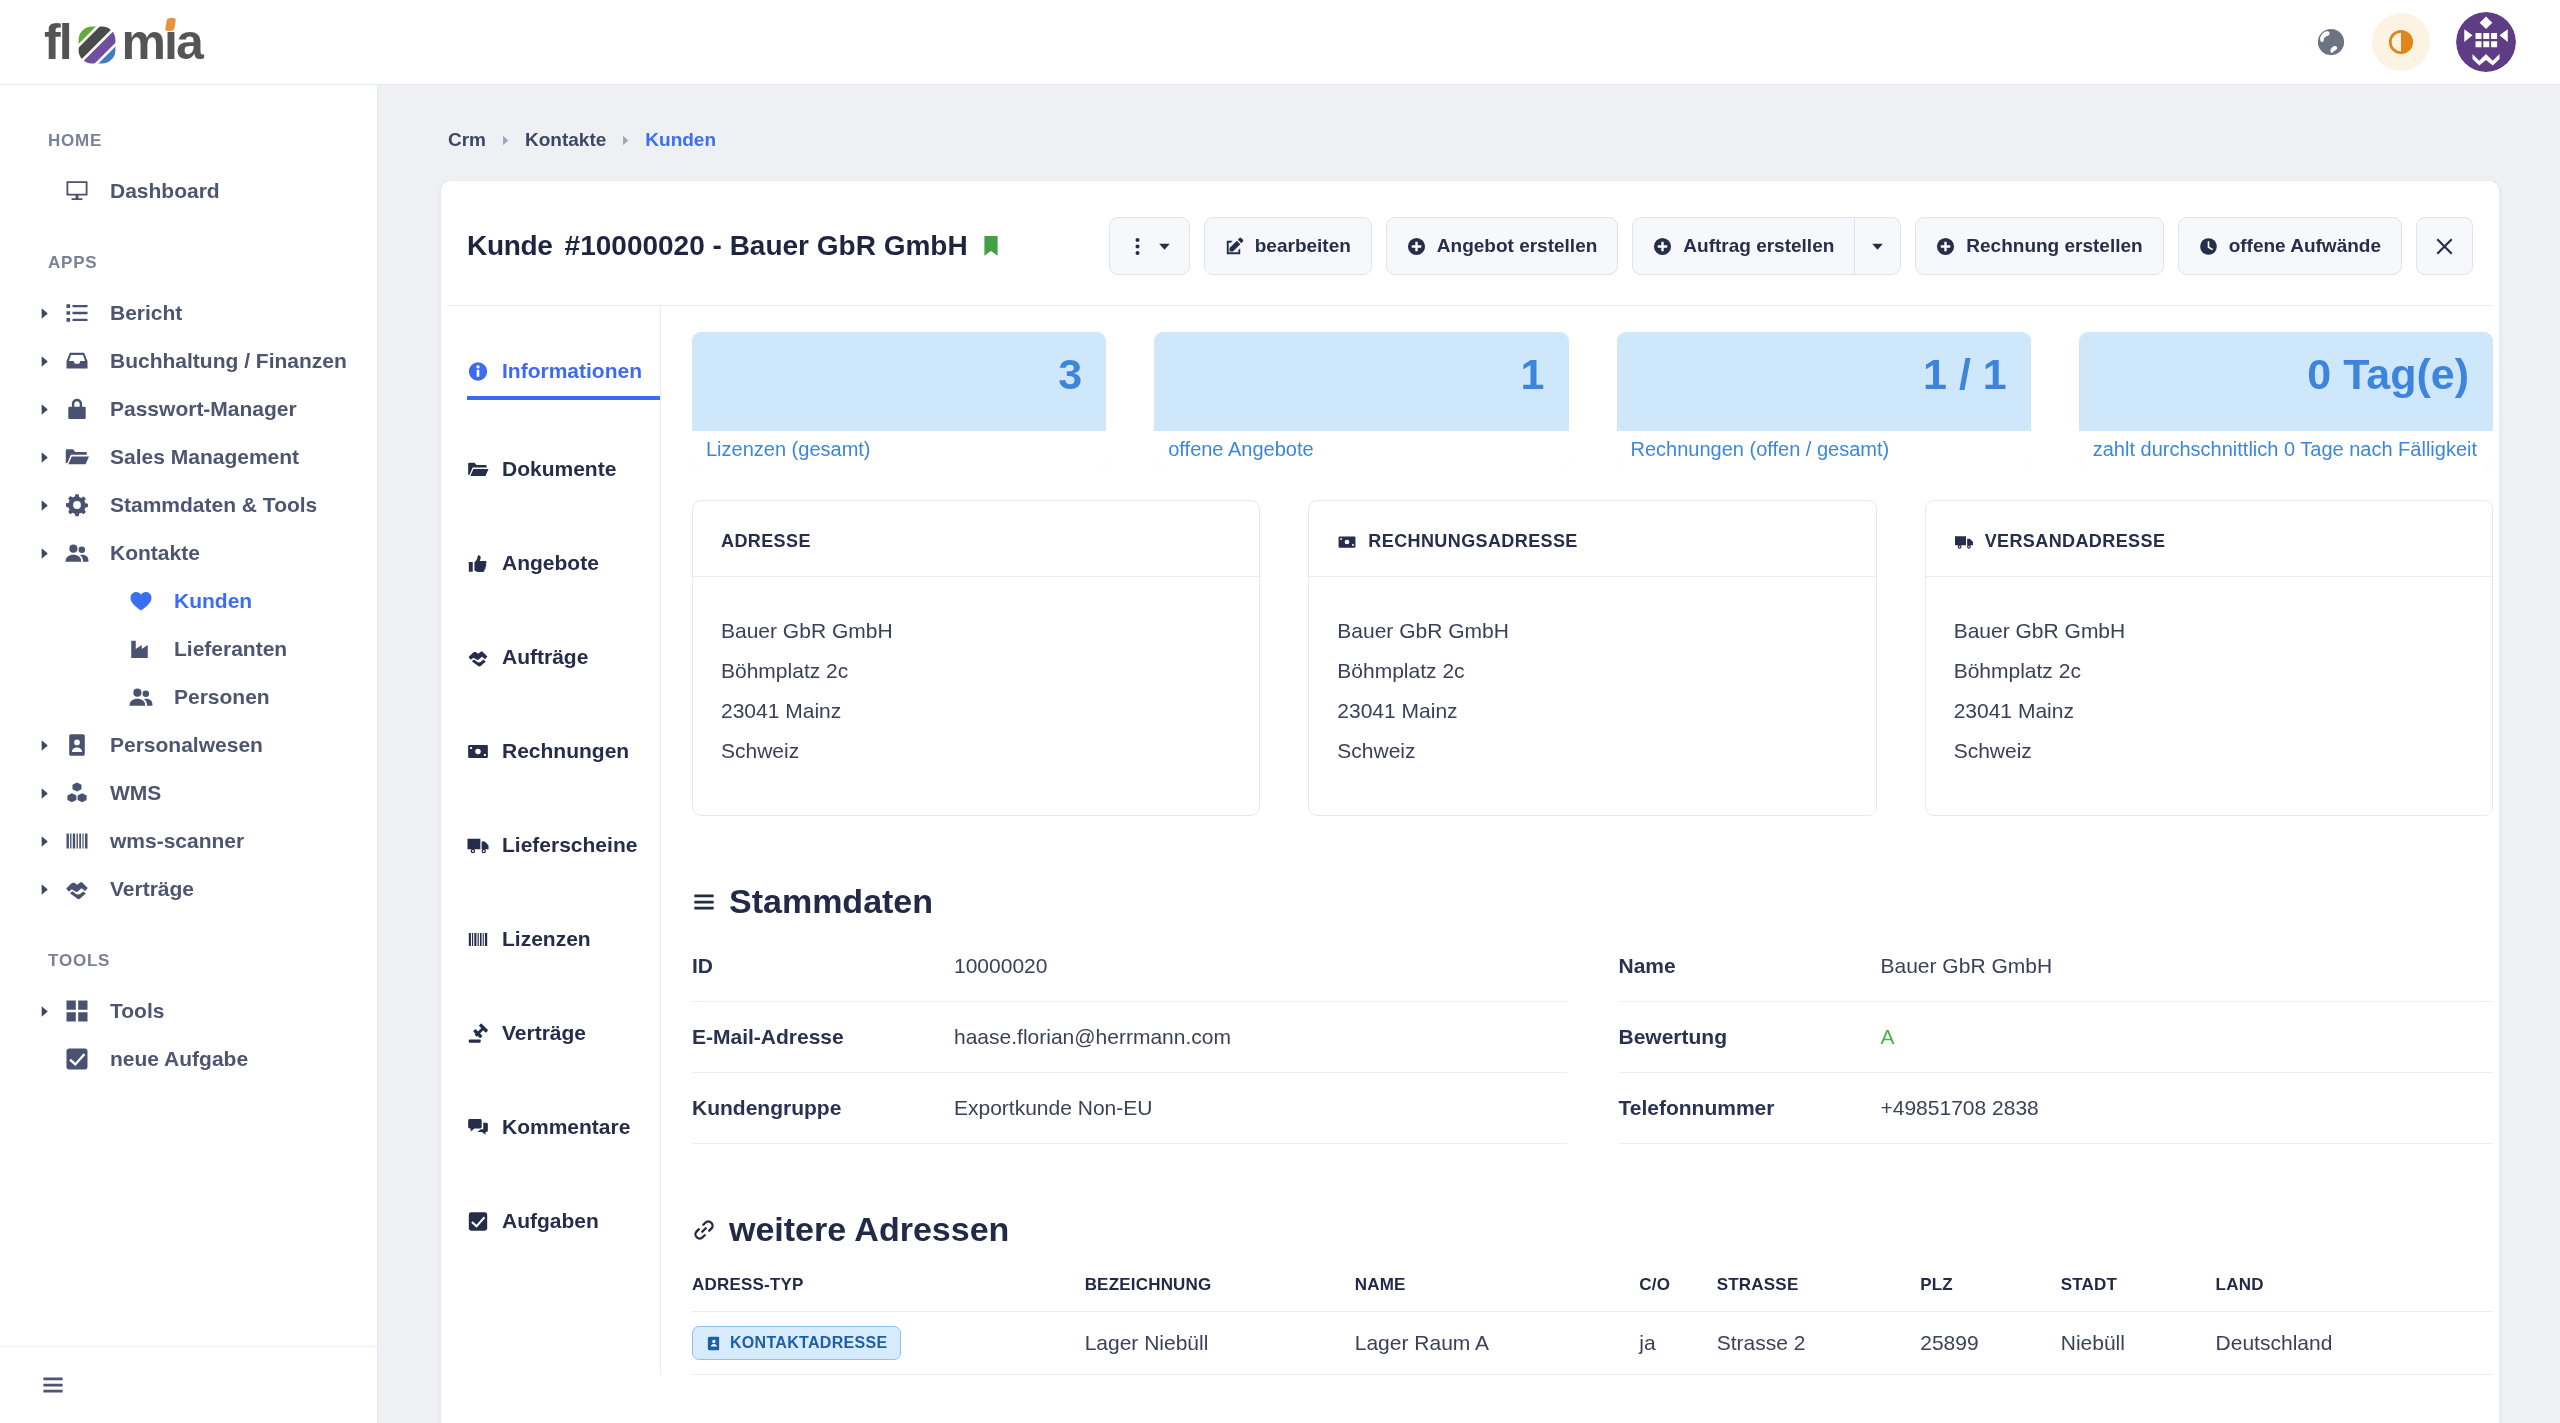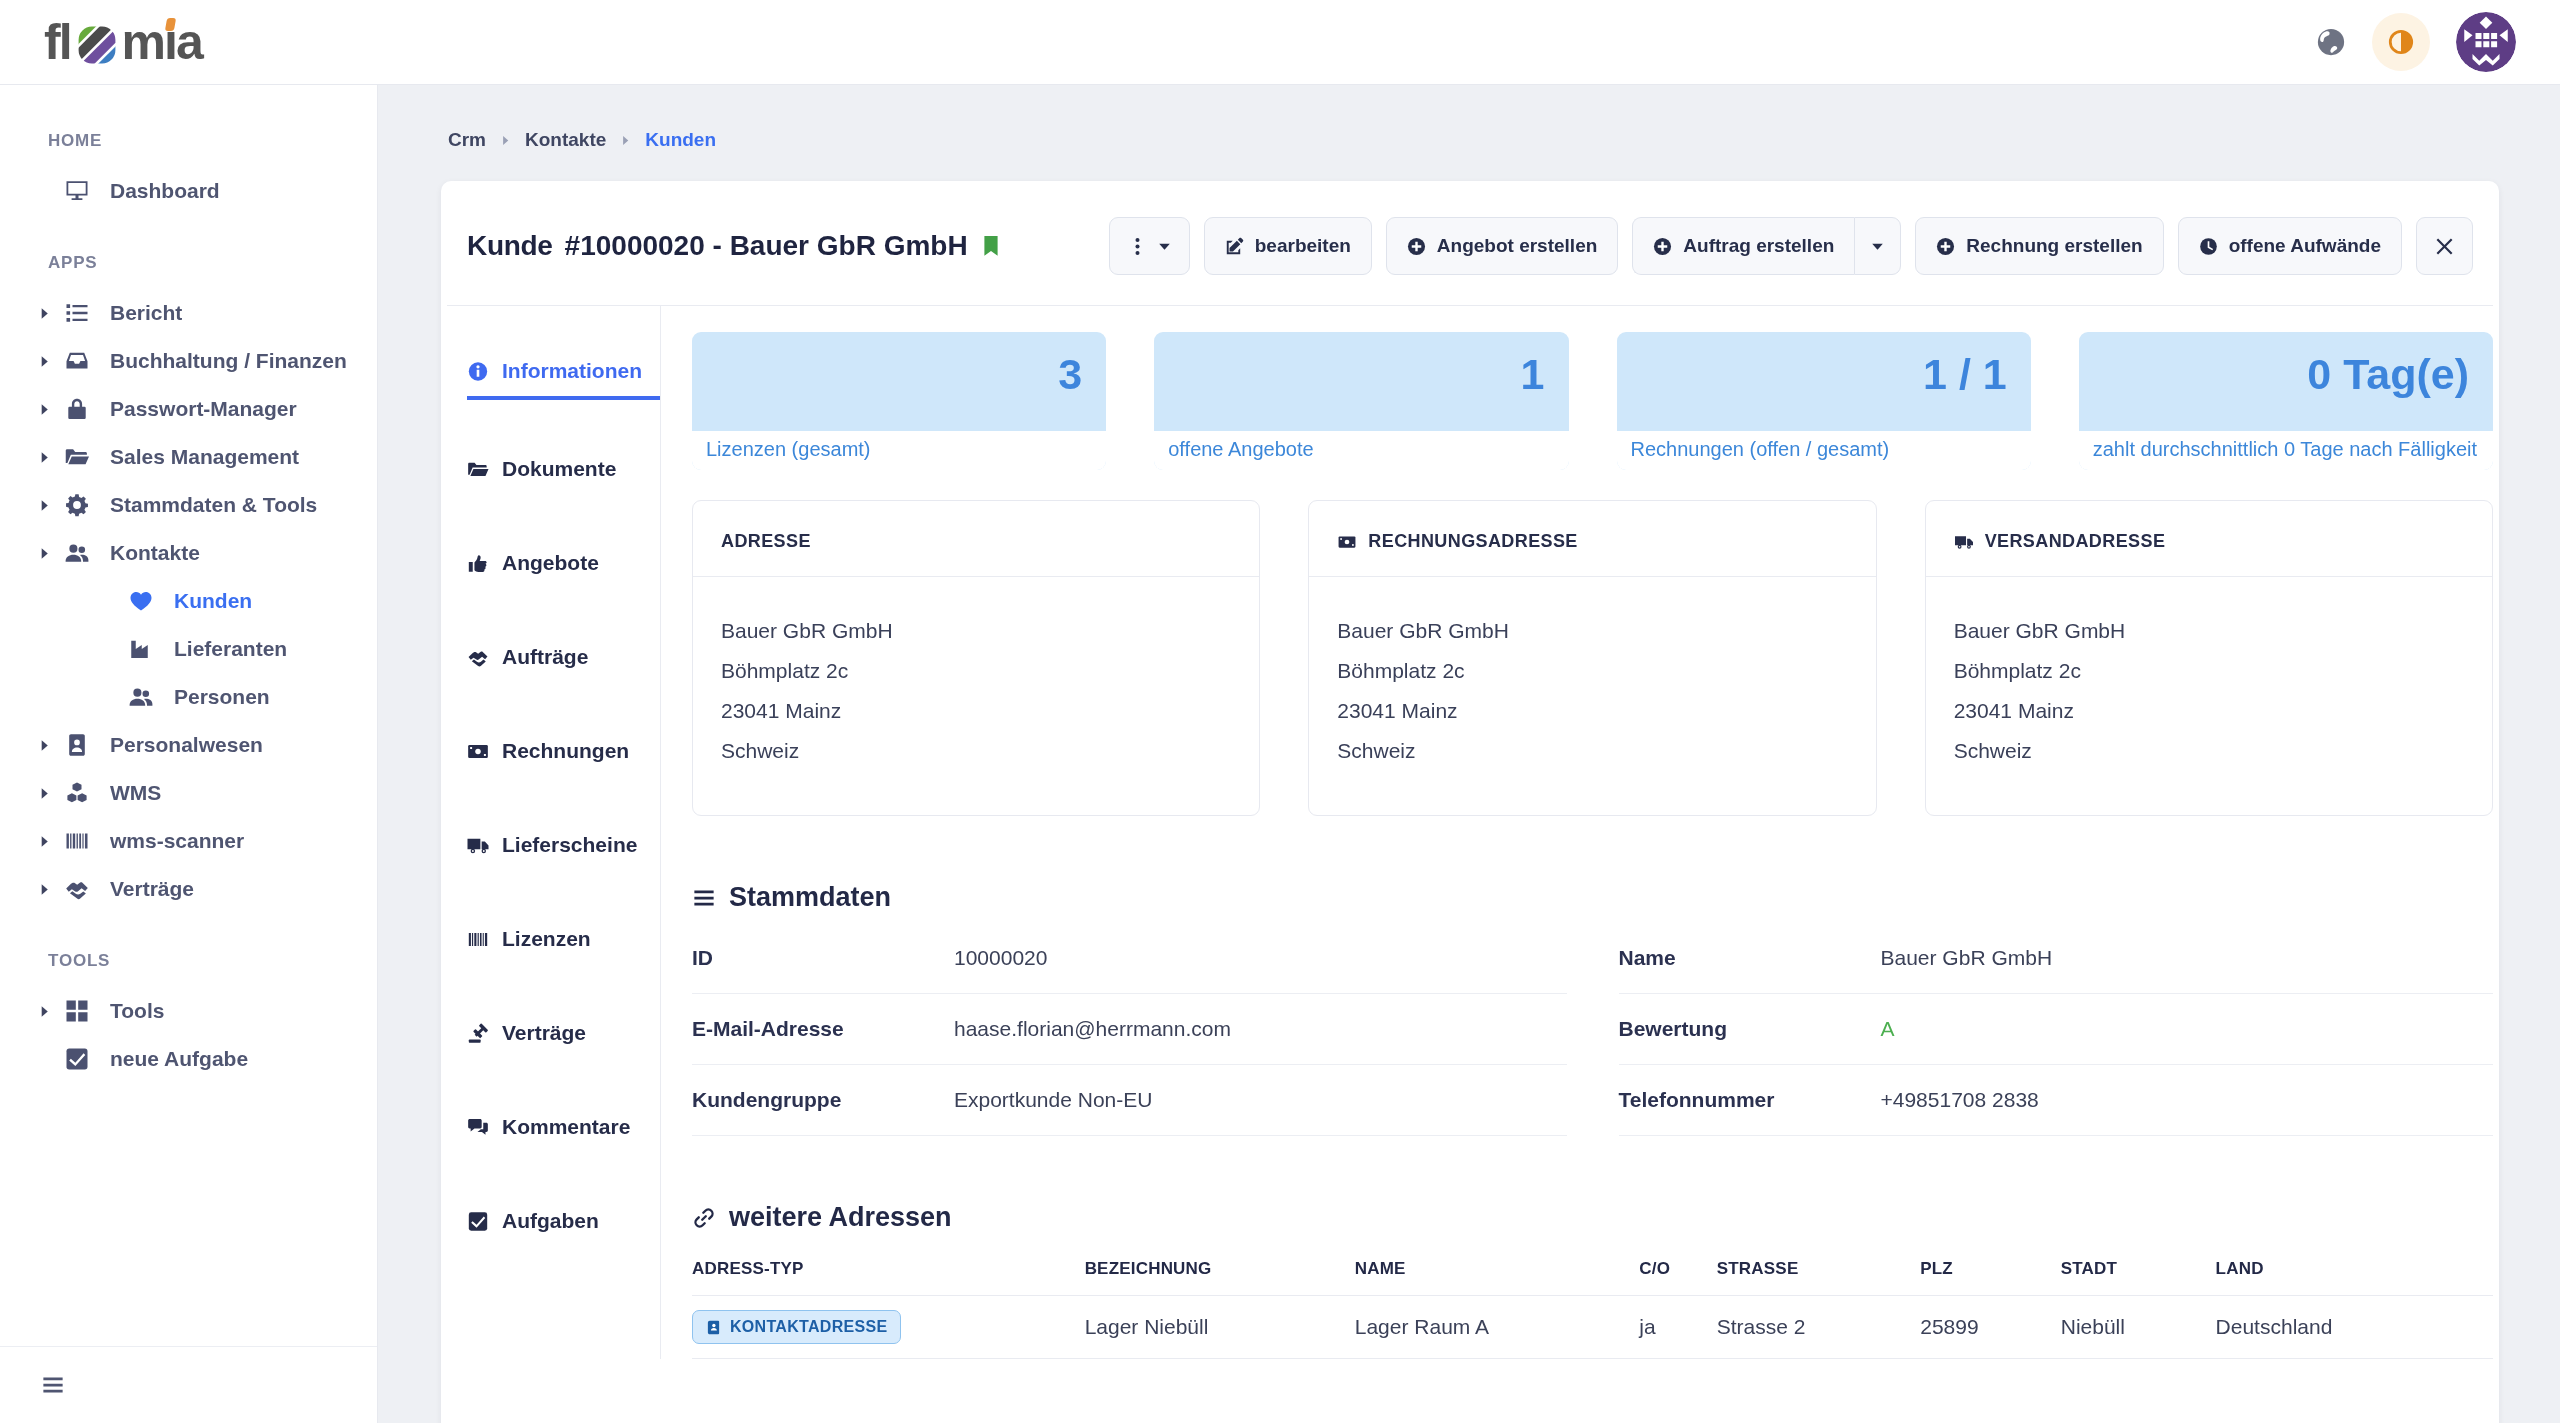--- a/index.html
+++ b/index.html
@@ -79,21 +79,21 @@
             font-size:43px;font-weight:bold;color:#3d85dc;}
   .stat-label{background:#ffffff;padding:5px 14px 7px;font-size:20px;line-height:27px;color:#3c87d9;min-height:27px;}
 
   .addr-cards{display:grid;grid-template-columns:repeat(3,1fr);gap:48px;margin-top:30px;}
   .addr-card{border:1px solid #e7e9f0;border-radius:9px;background:#fff;}
   .addr-head{display:flex;align-items:center;gap:11px;padding:30px 28px 24px;border-bottom:1px solid #e9ebf1;
              font-size:18px;font-weight:bold;letter-spacing:.4px;color:#272d4a;}
   .addr-head svg{width:20px;height:18px;}
   .addr-body{padding:34px 28px 44px;font-size:21px;color:#3a4059;line-height:40px;}
 
-  .section-h{display:flex;align-items:center;gap:13px;font-size:27px;font-weight:bold;color:#232947;margin:66px 0 10px;}
+  .section-h{display:flex;align-items:center;gap:13px;font-size:34px;font-weight:bold;color:#232947;margin:66px 0 10px;}
   .section-h svg{width:24px;height:22px;color:#232947;}
 
   .stamm-grid{display:grid;grid-template-columns:1fr 1fr;column-gap:52px;align-items:start;}
   .frow{display:flex;align-items:center;min-height:70px;border-bottom:1px solid #eceef3;}
   .f-label{width:262px;flex-shrink:0;font-size:21px;font-weight:bold;color:#2b3150;}
   .f-value{font-size:21px;color:#3b4158;}
   .f-value.good{color:#4caf50;}
 
   .more-addr{margin-top:48px;}
   .atable{width:100%;border-collapse:collapse;margin-top:4px;}

